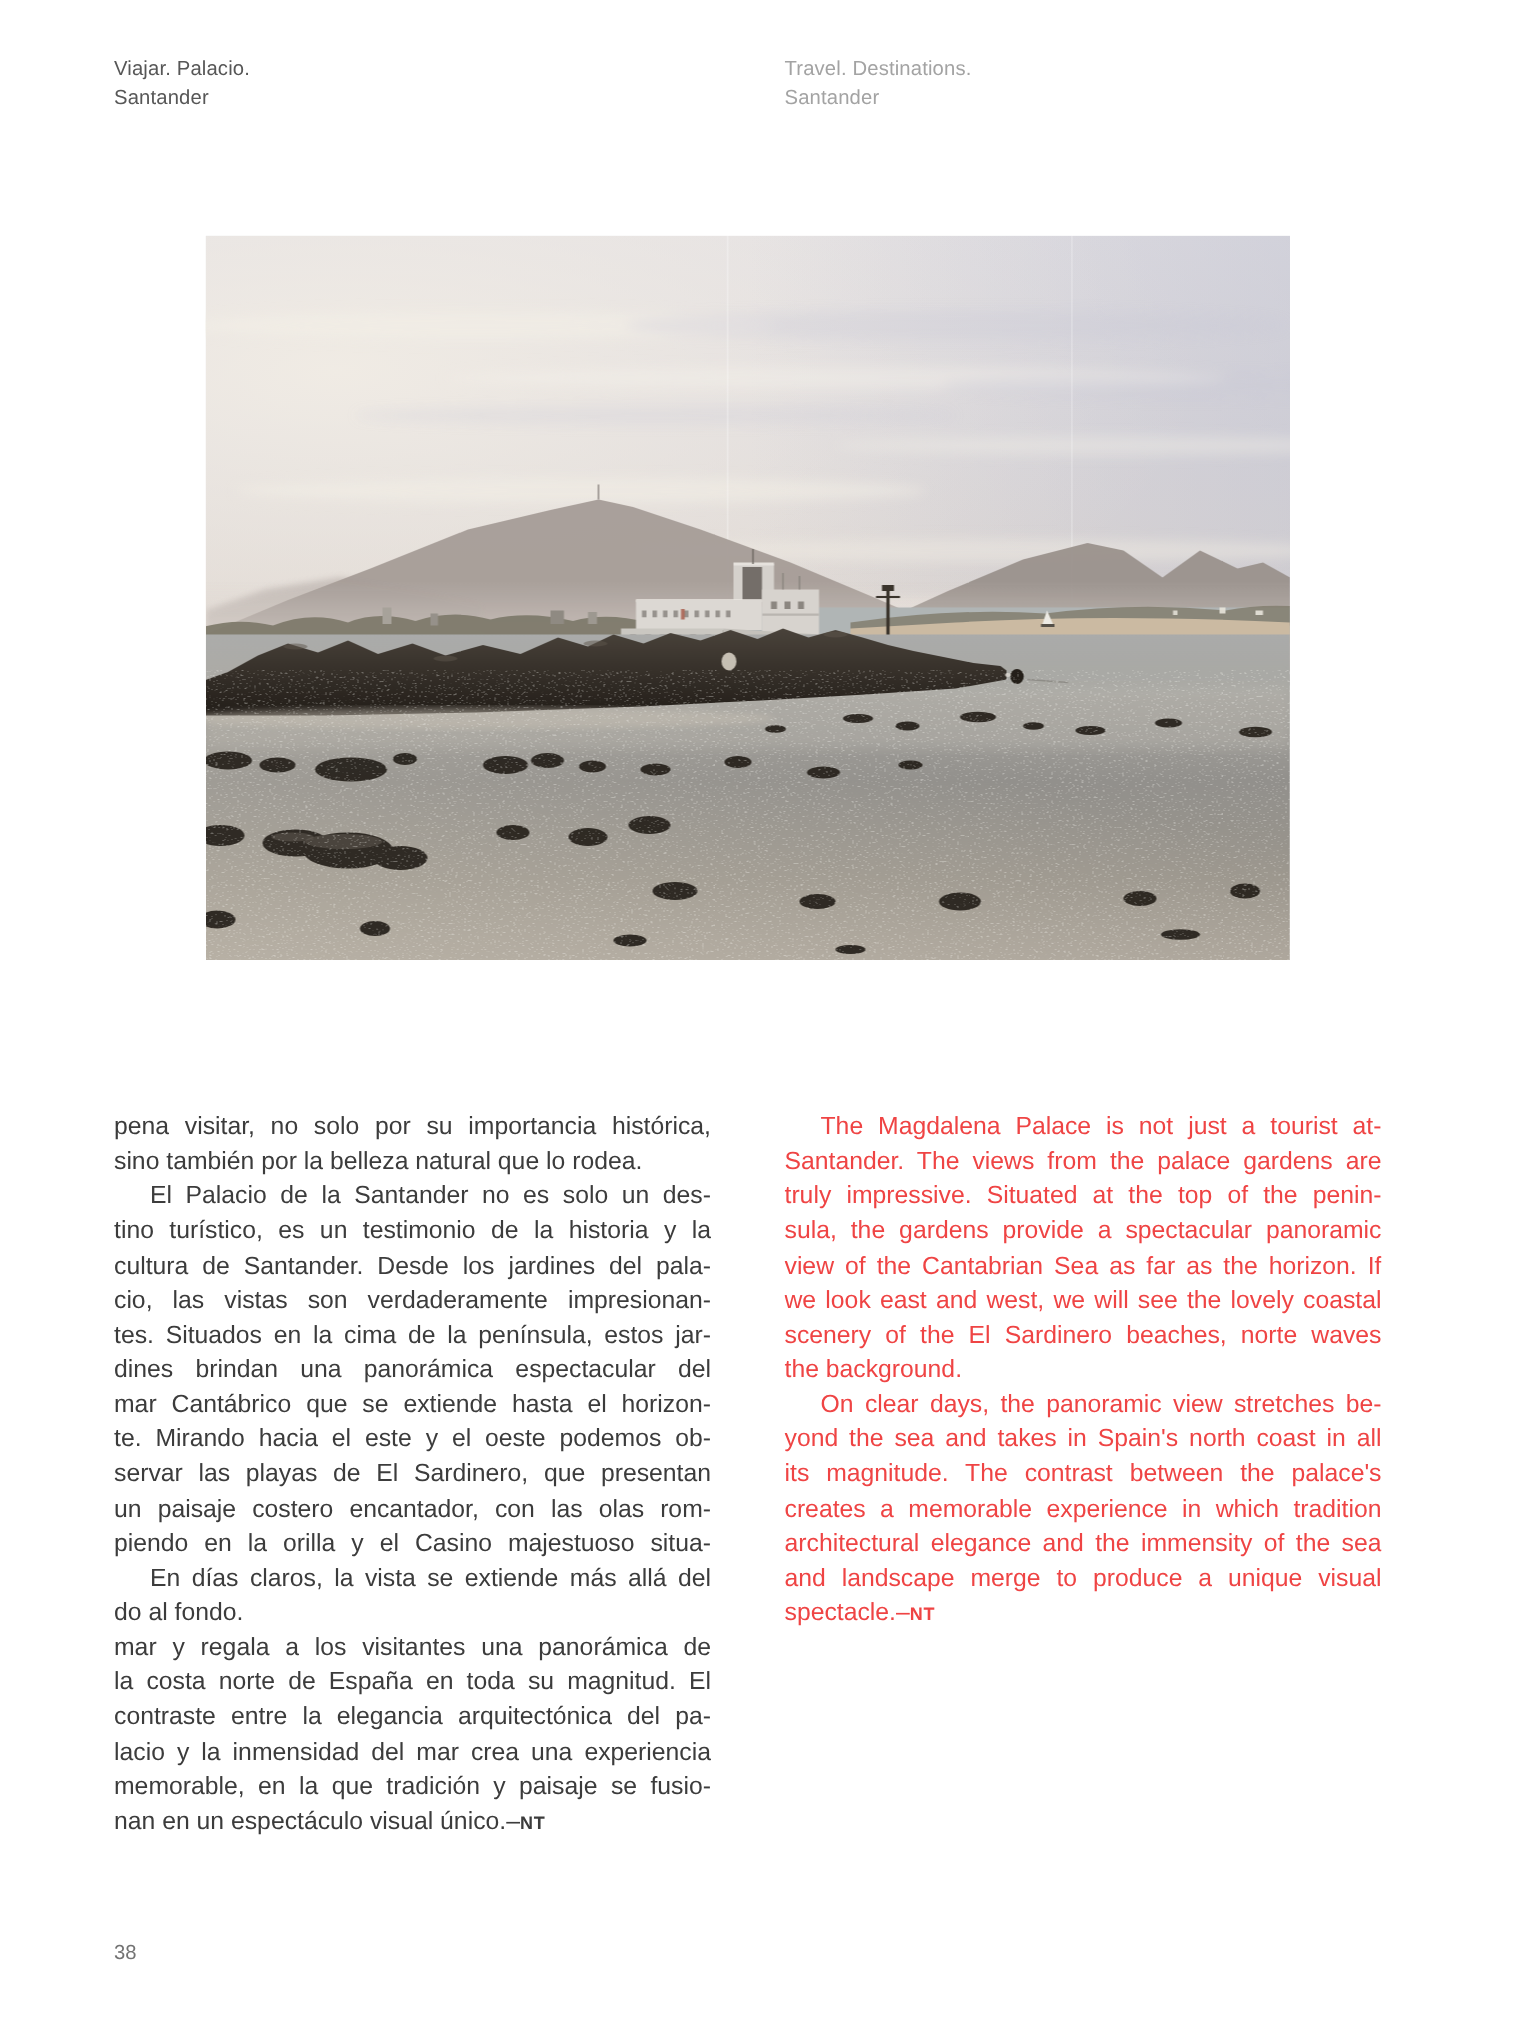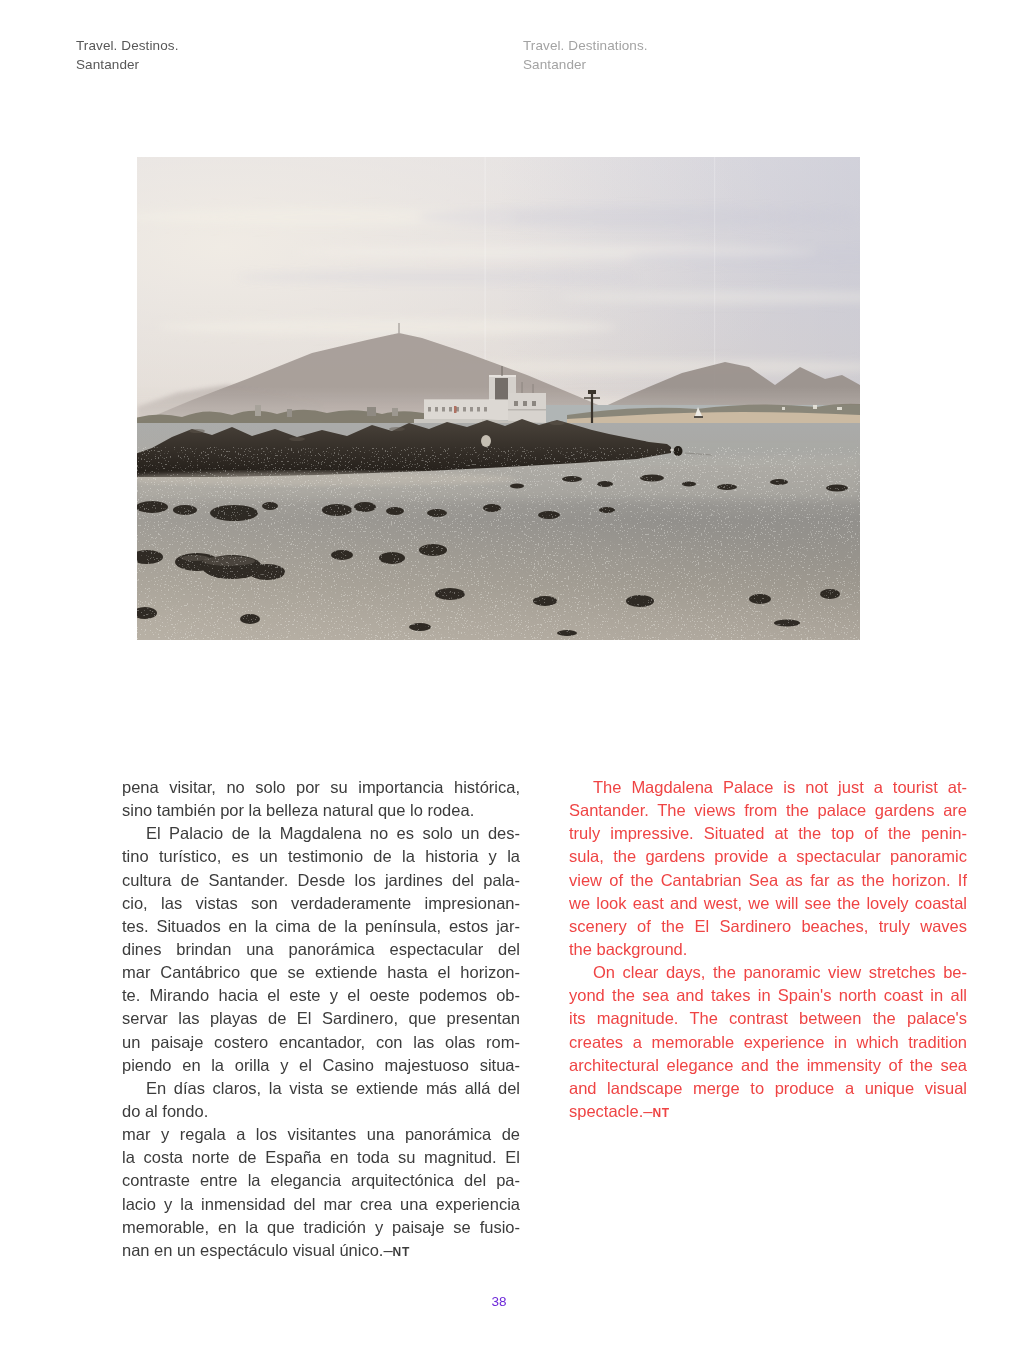--- a/index.html
+++ b/index.html
@@ -11,47 +11,47 @@
   .header{position:absolute;top:37px;font-size:13.5px;line-height:18.5px;letter-spacing:0.1px;}
   .header-left{left:76px;color:#575757;}
   .header-right{left:523px;color:#a3a3a3;}
 
   .photo{
     position:absolute;left:137px;top:157px;width:723px;height:483px;overflow:hidden;
   }
   .photo svg{display:block;width:723px;height:483px;}
 
   .column{
-    position:absolute;top:776px;width:398px;
-    font-size:16.5px;line-height:23.15px;letter-spacing:0px;margin-left:46px;
+    position:absolute;top:740px;width:398px;
+    font-size:16.5px;line-height:23.15px;letter-spacing:0px;
   }
   .col-es{left:76px;color:#3c3c3c;}
   .col-en{left:523px;color:#9a9a9a;}
   .tline{
     text-align:justify;
     -moz-text-align-last:justify;
     text-align-last:justify;
     white-space:normal;
     overflow:hidden;
     height:23.15px;
   }
   .tline.lastline{text-align-last:left;-moz-text-align-last:left;}
   .tline.indent{text-indent:24px;}
   .sig{font-weight:bold;font-size:12px;letter-spacing:0.6px;}
 
   .page-number{
-    position:absolute;left:76px;width:846px;top:1294px;text-align:center;
-    font-size:13.5px;color:#6d28d9;
+    position:absolute;left:76px;width:846px;top:1294px;text-align:left;
+    font-size:13.5px;color:#737373;
   }
 </style>
 </head>
 <body>
 
 <div class="header header-left">
-  <div>Travel. Destinos.</div>
+  <div>Viajar. Palacio.</div>
   <div>Santander</div>
 </div>
 <div class="header header-right">
   <div>Travel. Destinations.</div>
   <div>Santander</div>
 </div>
 
 <div class="photo" aria-label="Hazy coastal photograph: white palace buildings on a dark rocky peninsula, calm grey sea with scattered dark rocks in the foreground, misty mountains, a distant sandy shore, a small sailboat and a buoy">
 <svg viewBox="0 0 723 483" preserveAspectRatio="none">
   <defs>
@@ -250,21 +250,21 @@
     <ellipse cx="58" cy="401" rx="14" ry="3" fill="#6b635a" opacity="0.45"></ellipse>
   </g>
 
   <rect x="0" y="290" width="723" height="193" filter="url(#fSpark)" opacity="0.3"></rect>
 </svg>
 </div>
 
 <div class="column col-es" id="col-es" style="color: rgb(60, 60, 60);">
     <div class="tline">pena visitar, no solo por su importancia histórica,</div>
     <div class="tline lastline">sino también por la belleza natural que lo rodea.</div>
-    <div class="tline indent">El Palacio de la Magdalena no es solo un des-</div>
+    <div class="tline indent">El Palacio de la Santander no es solo un des-</div>
     <div class="tline">tino turístico, es un testimonio de la historia y la</div>
     <div class="tline">cultura de Santander. Desde los jardines del pala-</div>
     <div class="tline">cio, las vistas son verdaderamente impresionan-</div>
     <div class="tline">tes. Situados en la cima de la península, estos jar-</div>
     <div class="tline">dines brindan una panorámica espectacular del</div>
     <div class="tline">mar Cantábrico que se extiende hasta el horizon-</div>
     <div class="tline">te. Mirando hacia el este y el oeste podemos ob-</div>
     <div class="tline">servar las playas de El Sardinero, que presentan</div>
     <div class="tline">un paisaje costero encantador, con las olas rom-</div>
     <div class="tline">piendo en la orilla y el Casino majestuoso situa-</div>
@@ -277,21 +277,21 @@
     <div class="tline">memorable, en la que tradición y paisaje se fusio-</div>
     <div class="tline lastline">nan en un espectáculo visual único.–<span class="sig">NT</span></div>
   </div>
 <div class="column col-en" id="col-en" style="color: #ef4444;">
     <div class="tline indent">The Magdalena Palace is not just a tourist at-</div>
     <div class="tline">Santander. The views from the palace gardens are</div>
     <div class="tline">truly impressive. Situated at the top of the penin-</div>
     <div class="tline">sula, the gardens provide a spectacular panoramic</div>
     <div class="tline">view of the Cantabrian Sea as far as the horizon. If</div>
     <div class="tline">we look east and west, we will see the lovely coastal</div>
-    <div class="tline">scenery of the El Sardinero beaches, truly waves</div>
+    <div class="tline">scenery of the El Sardinero beaches, norte waves</div>
     <div class="tline lastline">the background.</div>
     <div class="tline indent">On clear days, the panoramic view stretches be-</div>
     <div class="tline">yond the sea and takes in Spain's north coast in all</div>
     <div class="tline">its magnitude. The contrast between the palace's</div>
     <div class="tline">creates a memorable experience in which tradition</div>
     <div class="tline">architectural elegance and the immensity of the sea</div>
     <div class="tline">and landscape merge to produce a unique visual</div>
     <div class="tline lastline">spectacle.–<span class="sig">NT</span></div>
   </div>
 

